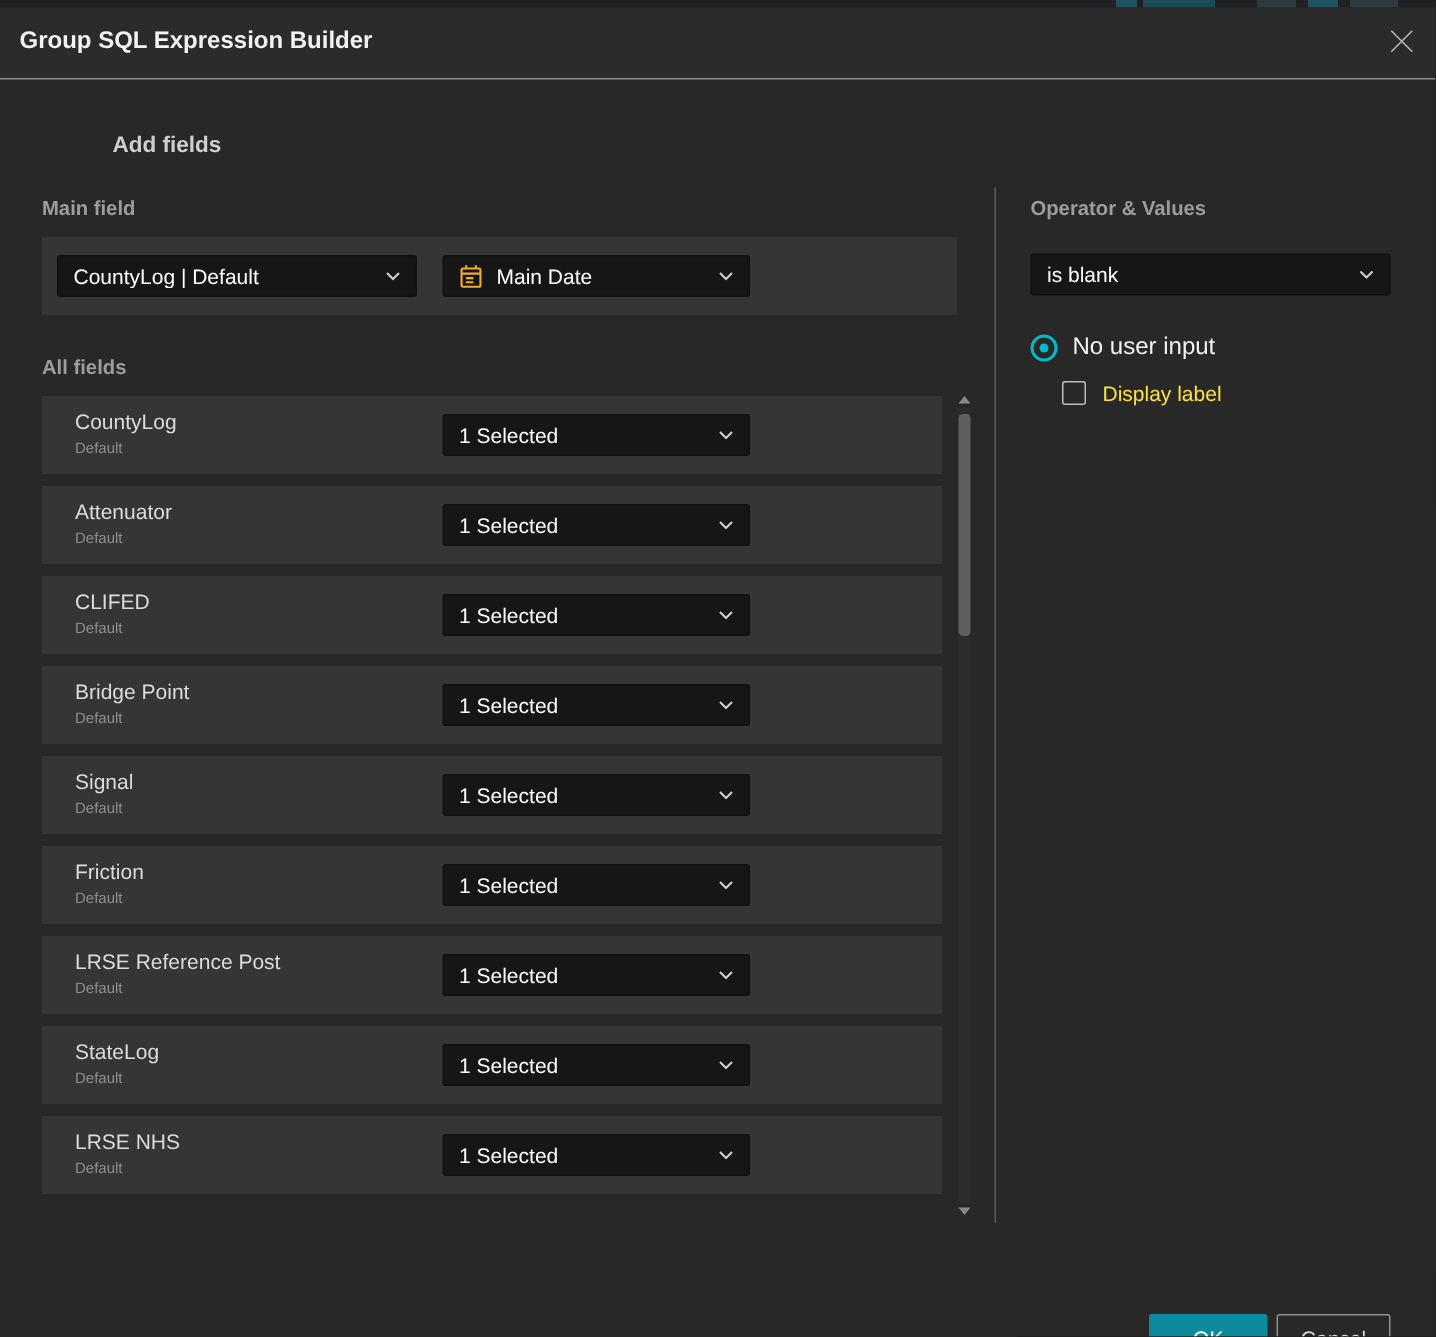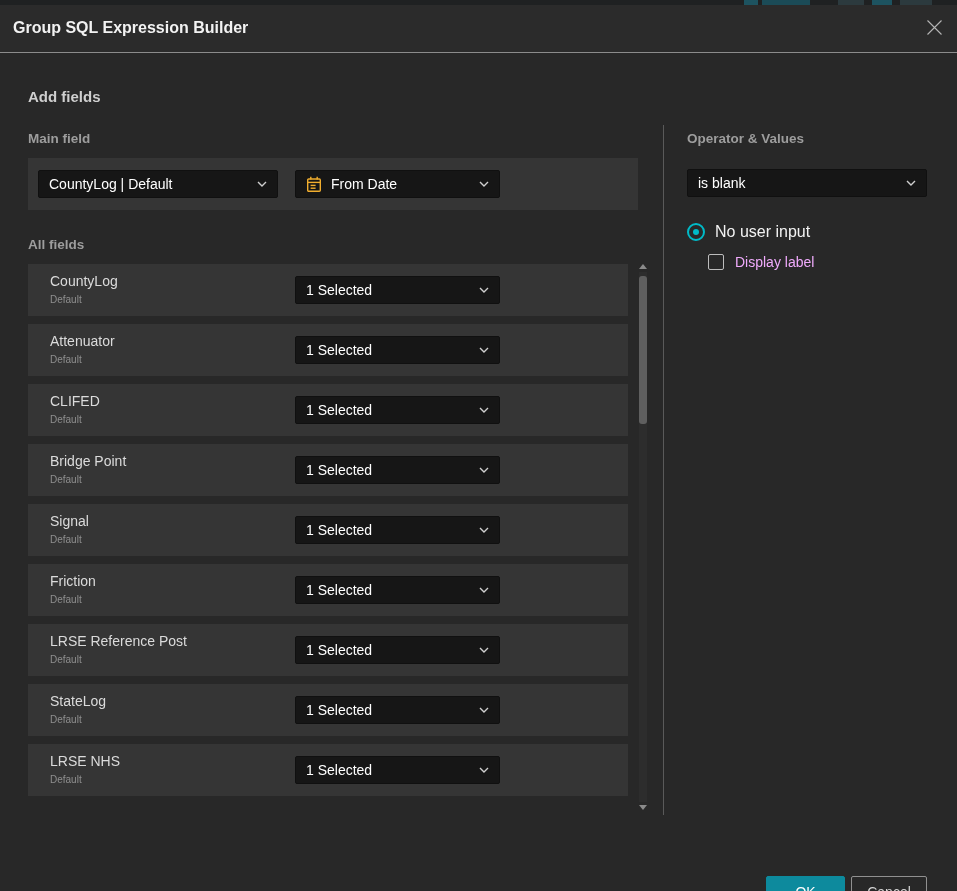--- a/index.html
+++ b/index.html
@@ -18,21 +18,21 @@
 
   
   .top-strip{position:absolute;left:0;top:0;width:957px;height:5px;background:#1f2122;}
   .top-strip .frag{position:absolute;top:0;height:5px;}
 
   .dialog{position:absolute;left:0;top:5px;width:957px;height:886px;background:var(--dialog-bg);}
   .dialog-header{position:absolute;left:0;top:0;width:100%;height:48px;background:var(--header-bg);border-bottom:1px solid #8c8c8c;}
   .dialog-title{position:absolute;left:13px;top:14px;font-size:16px;font-weight:700;color:#f2f2f2;}
   .close-btn{position:absolute;right:12px;top:13px;width:22px;height:22px;background:none;border:none;cursor:pointer;display:flex;align-items:center;justify-content:center;}
 
-  .section-heading{position:absolute;font-size:15px;font-weight:700;color:#cfcfcf;}
+  .section-heading{position:absolute;font-size:15px;font-weight:700;color:#cfcfcf;margin-left:47px;}
   .sub-label{position:absolute;font-size:13.5px;font-weight:700;color:#9d9d9d;}
 
   .panel{position:absolute;background:var(--panel-bg);}
   .select{position:absolute;height:28px;background:var(--select-bg);border:1px solid #101010;border-radius:2px;display:flex;align-items:center;padding:0 10px;cursor:pointer;color:#ffffff;font-size:14px;}
   .select .lbl{flex:1;white-space:nowrap;overflow:hidden;}
   .select .chev{flex:none;margin-left:8px;display:flex;align-items:center;}
   .select .cal{flex:none;margin-right:9px;display:flex;align-items:center;}
 
   .rows{position:absolute;left:28px;top:259px;width:600px;}
   .field-row{position:relative;width:600px;height:52px;background:var(--panel-bg);margin-bottom:8px;}
@@ -51,21 +51,21 @@
   .vdivider{position:absolute;left:663px;top:120px;width:1px;height:690px;background:#5a5a5a;}
 
   
   .operator-select{left:687px;top:156px;width:240px;margin-top:8px;}
   .radio-row{position:absolute;left:687px;top:218px;display:flex;align-items:center;cursor:pointer;}
   .radio{width:18px;height:18px;border-radius:50%;border:2px solid var(--radio-teal);background:var(--dialog-bg);position:relative;flex:none;}
   .radio .dot{position:absolute;left:4px;top:4px;width:6px;height:6px;border-radius:50%;background:var(--radio-teal);}
   .radio-row .txt{margin-left:10px;font-size:16px;color:#f2f2f2;}
   .check-row{position:absolute;left:708px;top:249px;display:flex;align-items:center;cursor:pointer;}
   .checkbox{width:16px;height:16px;border:1px solid #bdbdbd;border-radius:2px;background:transparent;flex:none;}
-  .check-row .txt{margin-left:11px;font-size:14px;color:#f0abfc;}
+  .check-row .txt{margin-left:11px;font-size:14px;color:#fde047;}
 
   
   .btn{position:absolute;top:871px;height:32px;font-size:14px;border-radius:2px;cursor:pointer;font-family:inherit;}
   .btn-ok{left:766px;width:79px;background:var(--accent-teal);border:1px solid var(--accent-teal);color:#ffffff;}
   .btn-cancel{left:851px;width:76px;background:transparent;border:1px solid #909090;color:#d4d4d4;}
 </style>
 </head>
 <body>
 
 <div class="screen">
@@ -108,21 +108,21 @@
         <span class="cal">
           <svg width="16" height="17" viewBox="0 0 16 17">
             <rect x="1.7" y="3" width="12.6" height="12.2" rx="1" fill="none" stroke="#f0ad2e" stroke-width="1.4"></rect>
             <line x1="1.7" y1="6.4" x2="14.3" y2="6.4" stroke="#f0ad2e" stroke-width="1.4"></line>
             <line x1="4.8" y1="0.8" x2="4.8" y2="3.4" stroke="#f0ad2e" stroke-width="1.4"></line>
             <line x1="11.2" y1="0.8" x2="11.2" y2="3.4" stroke="#f0ad2e" stroke-width="1.4"></line>
             <line x1="4.6" y1="9.4" x2="9.6" y2="9.4" stroke="#f0ad2e" stroke-width="1.4"></line>
             <line x1="4.6" y1="12.2" x2="9.6" y2="12.2" stroke="#f0ad2e" stroke-width="1.4"></line>
           </svg>
         </span>
-        <span class="lbl">From Date</span>
+        <span class="lbl">Main Date</span>
         <span class="chev">
           <svg width="10" height="6" viewBox="0 0 10 6">
               <path d="M1 1l4 4 4-4" fill="none" stroke="#cfcfcf" stroke-width="1.4"></path>
             </svg>
         </span>
       </div>
     </div>
 
     <div class="sub-label" style="left:28px;top:232px">All fields</div>
 

